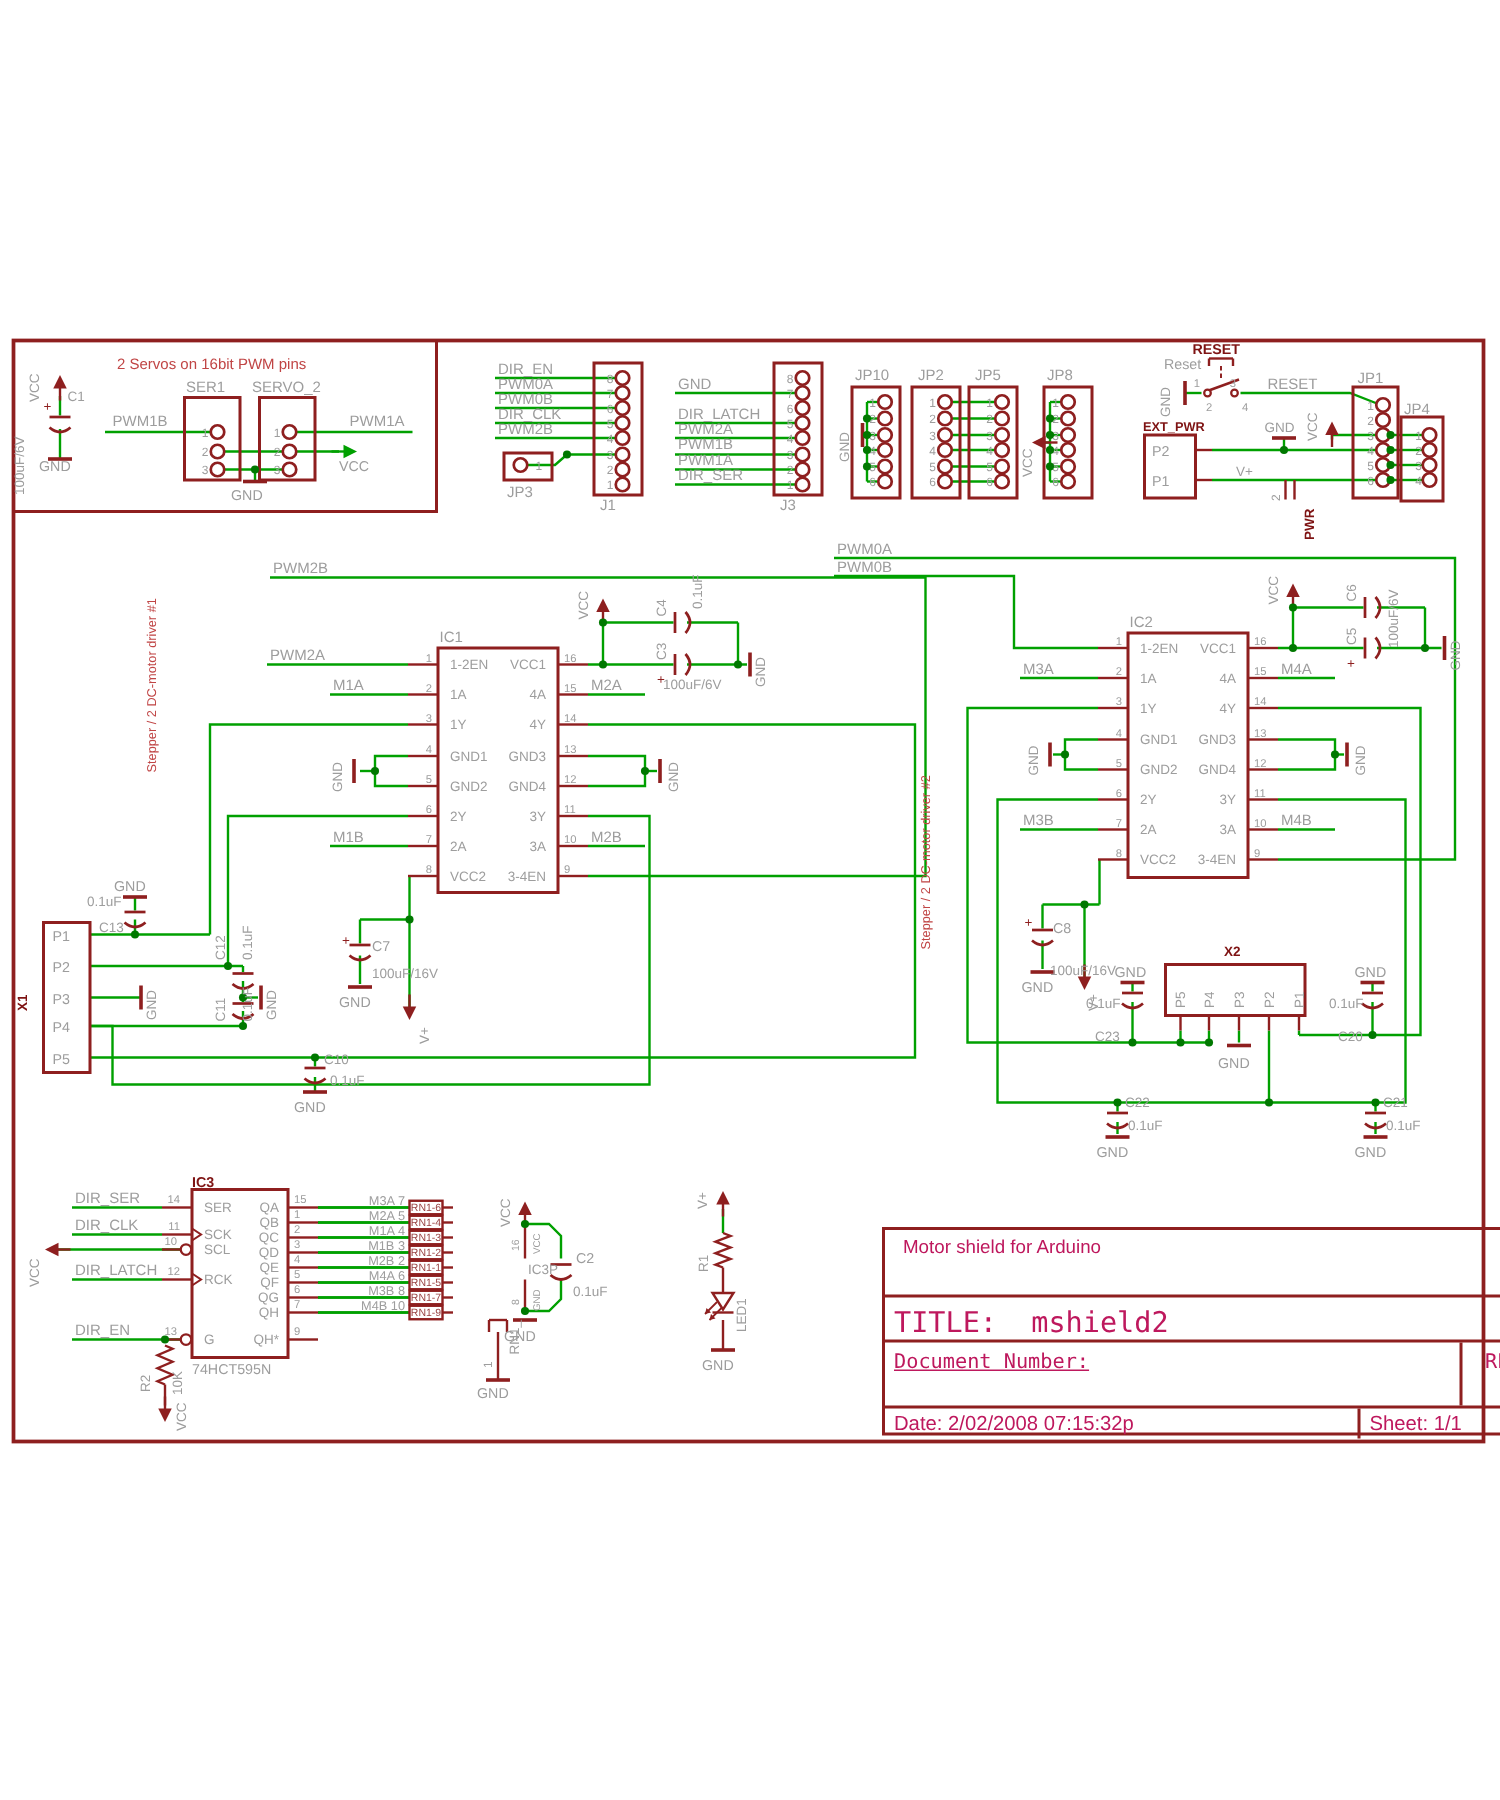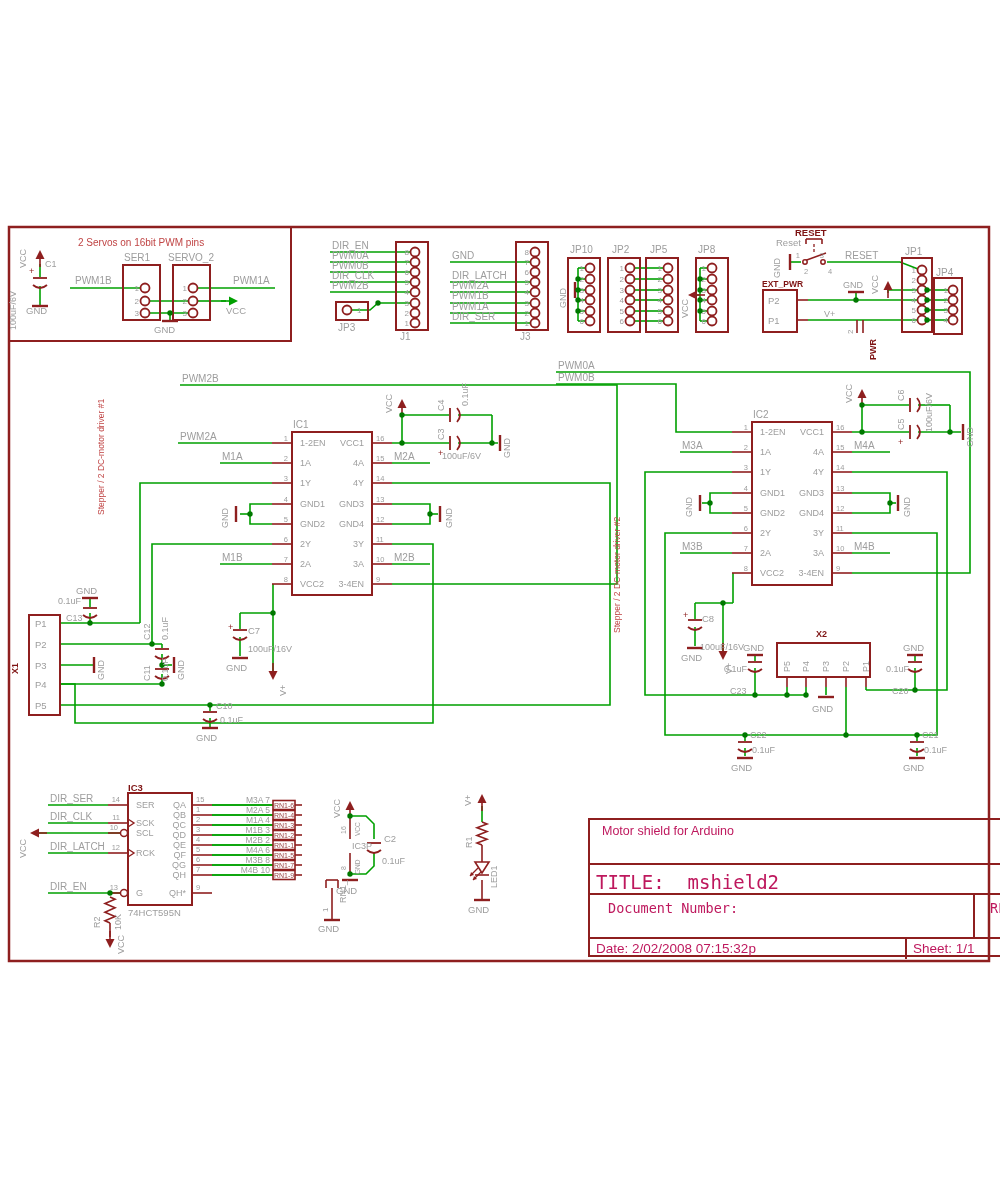--- a/index.html
+++ b/index.html
@@ -9,21 +9,21 @@
   text{font-family:"Liberation Sans",sans-serif;}
   
   #titleblock{position:absolute;left:588px;top:818px;width:440px;height:139px;
       border:2px solid #8E1F1F;box-sizing:border-box;color:#be185d;}
   #tb-top{position:absolute;left:0;top:0;width:100%;height:45px;border-bottom:2px solid #8E1F1F;box-sizing:border-box;}
   #tb-top div{margin:4px 0 0 12px;font-size:12.5px;line-height:15px;}
   #tb-title{position:absolute;left:0;top:45px;width:100%;height:30px;border-bottom:2px solid #8E1F1F;box-sizing:border-box;
       font-family:"DejaVu Sans Mono",monospace;font-size:19px;padding:6px 0 0 6px;}
   #tb-doc{position:absolute;left:0;top:75px;width:100%;height:44px;border-bottom:2px solid #8E1F1F;box-sizing:border-box;
       font-family:"DejaVu Sans Mono",monospace;font-size:13.5px;}
-  #tb-doc .lbl{position:absolute;left:18px;top:5px;}
+  #tb-doc .lbl{position:absolute;left:6px;top:5px;text-decoration:underline;}
   #tb-rev{position:absolute;right:0;top:0;width:53px;height:100%;border-left:2px solid #8E1F1F;box-sizing:border-box;padding:5px 0 0 15px;}
   #tb-date{position:absolute;left:0;top:119px;width:100%;height:20px;box-sizing:border-box;
       font-family:Liberation Sans, sans-serif;font-size:13.5px;}
   #tb-date .lbl{position:absolute;left:6px;top:2px;}
   #tb-sheet{position:absolute;right:0;top:0;width:121px;height:100%;border-left:2px solid #8E1F1F;box-sizing:border-box;padding:2px 0 0 6px;margin-left:36px;}
 </style>
 </head>
 <body>
 
 <div id="page">

